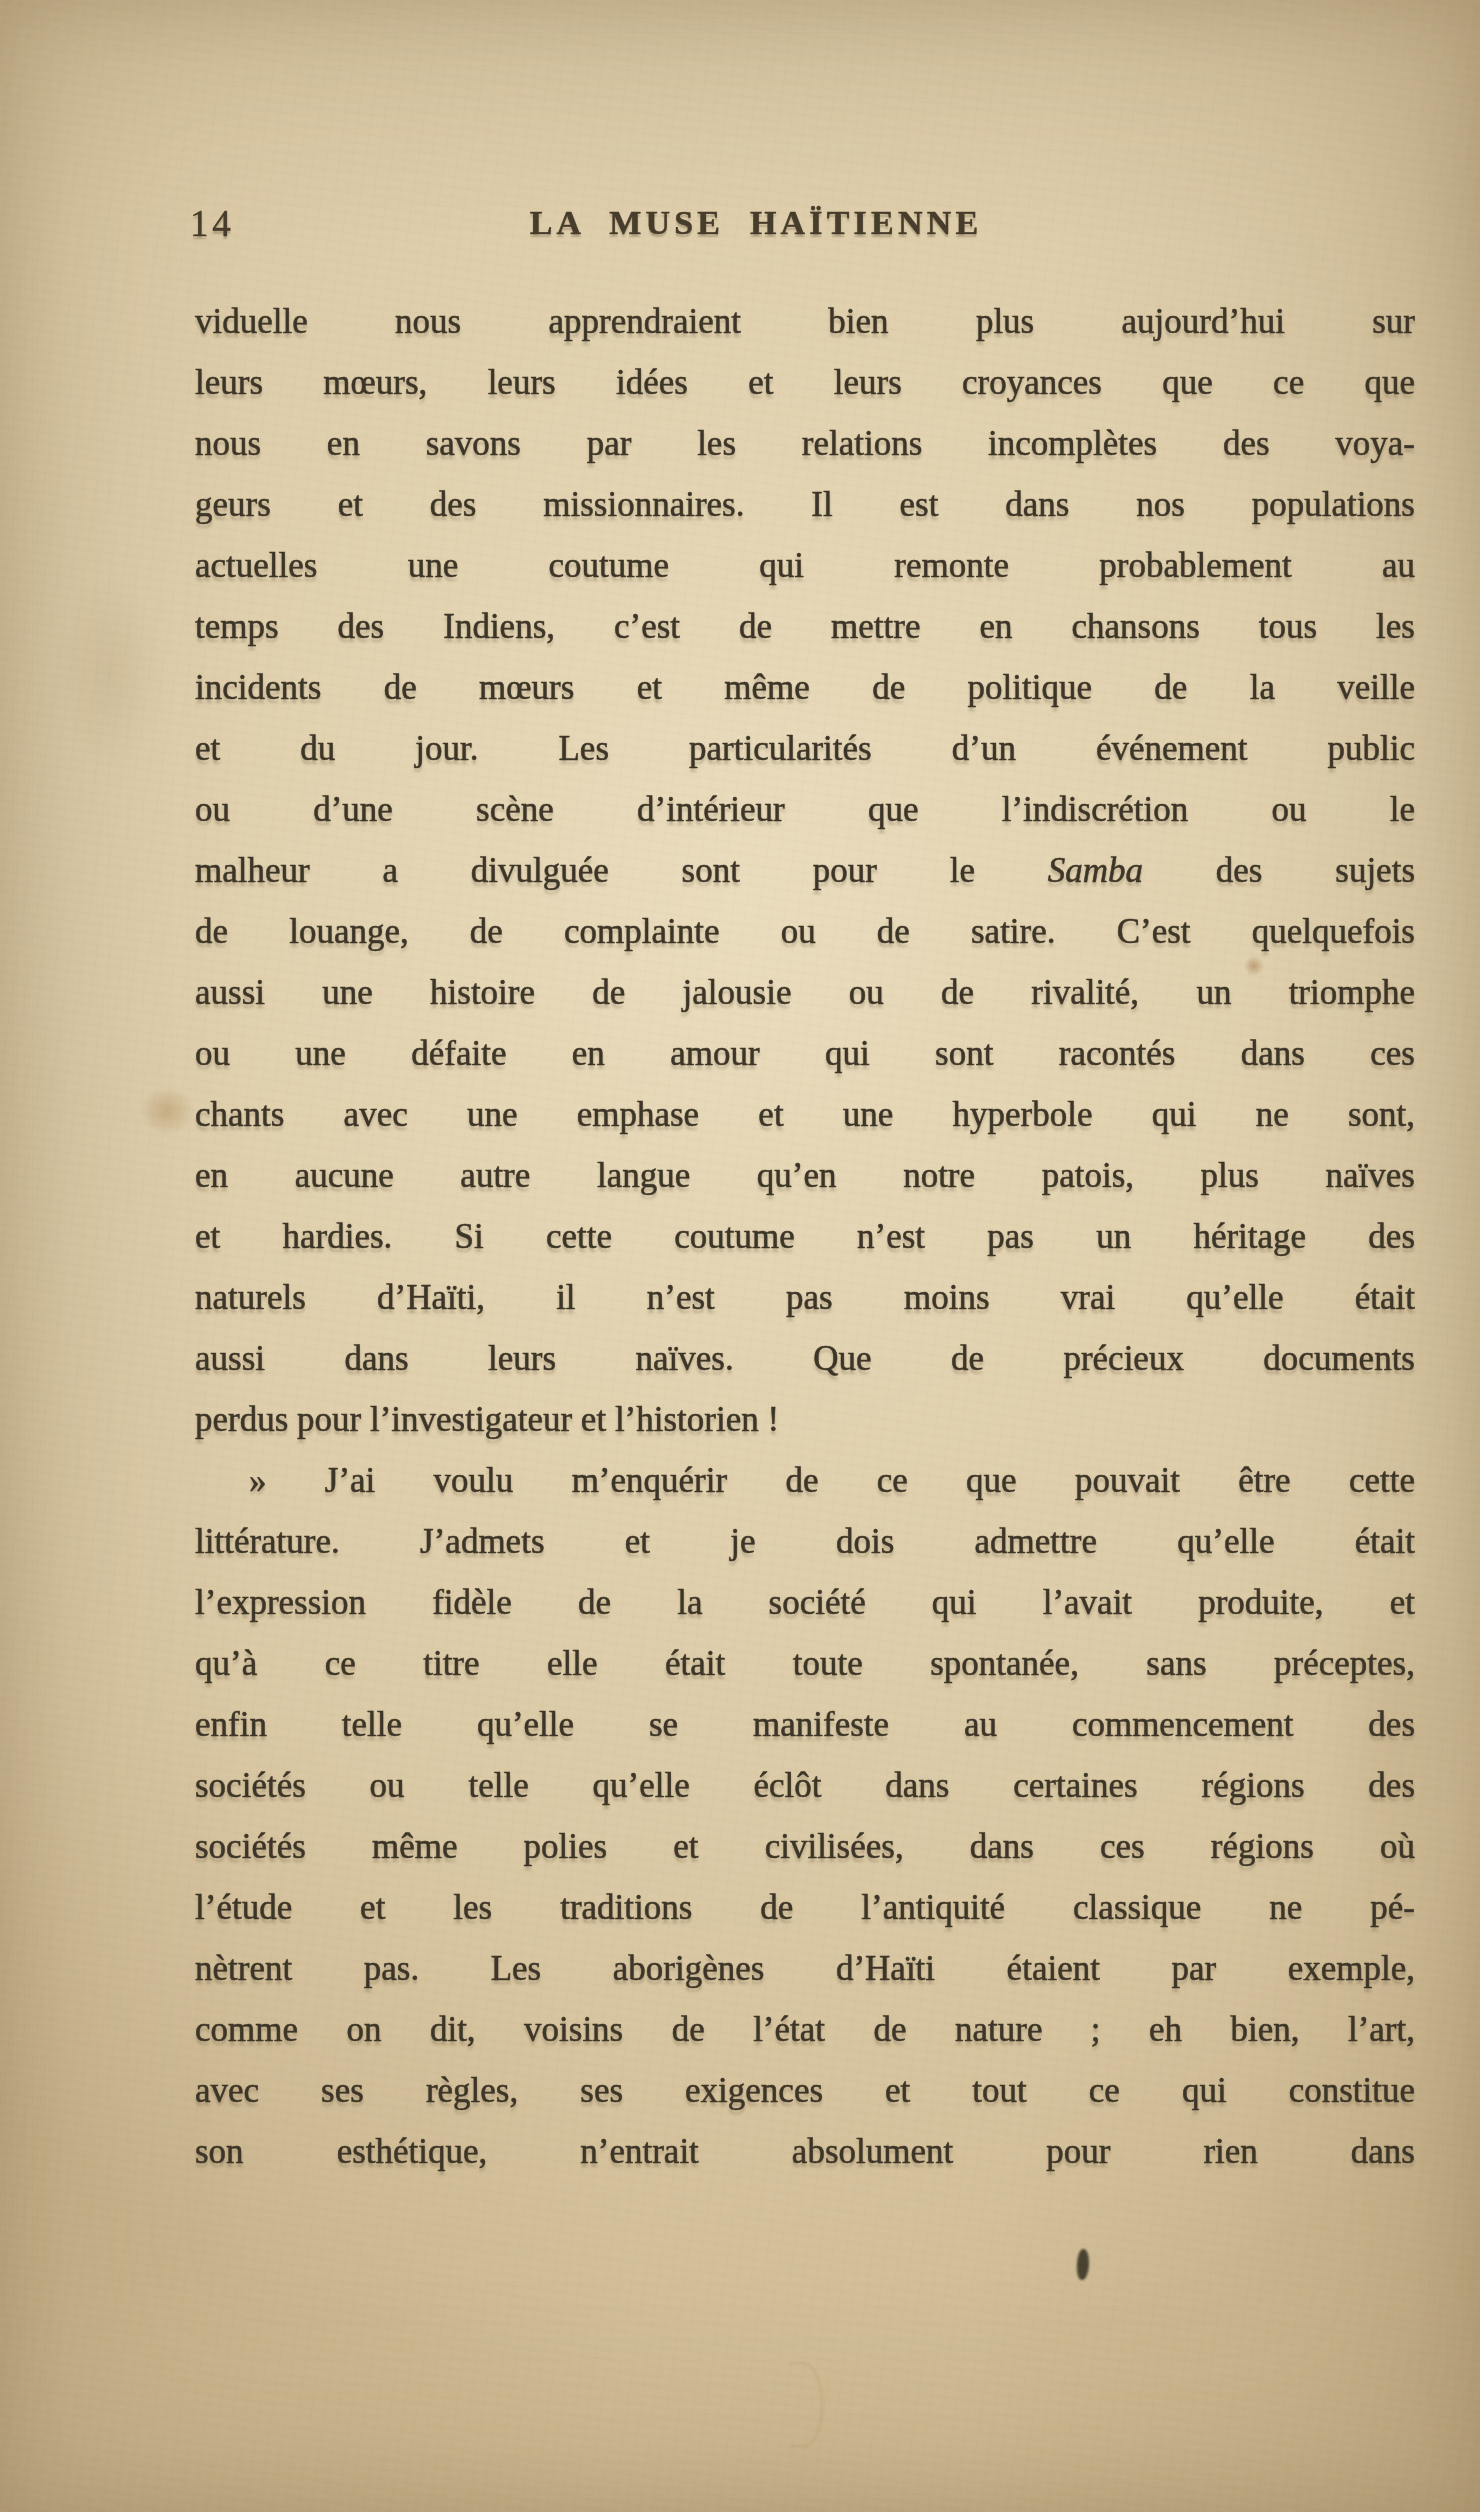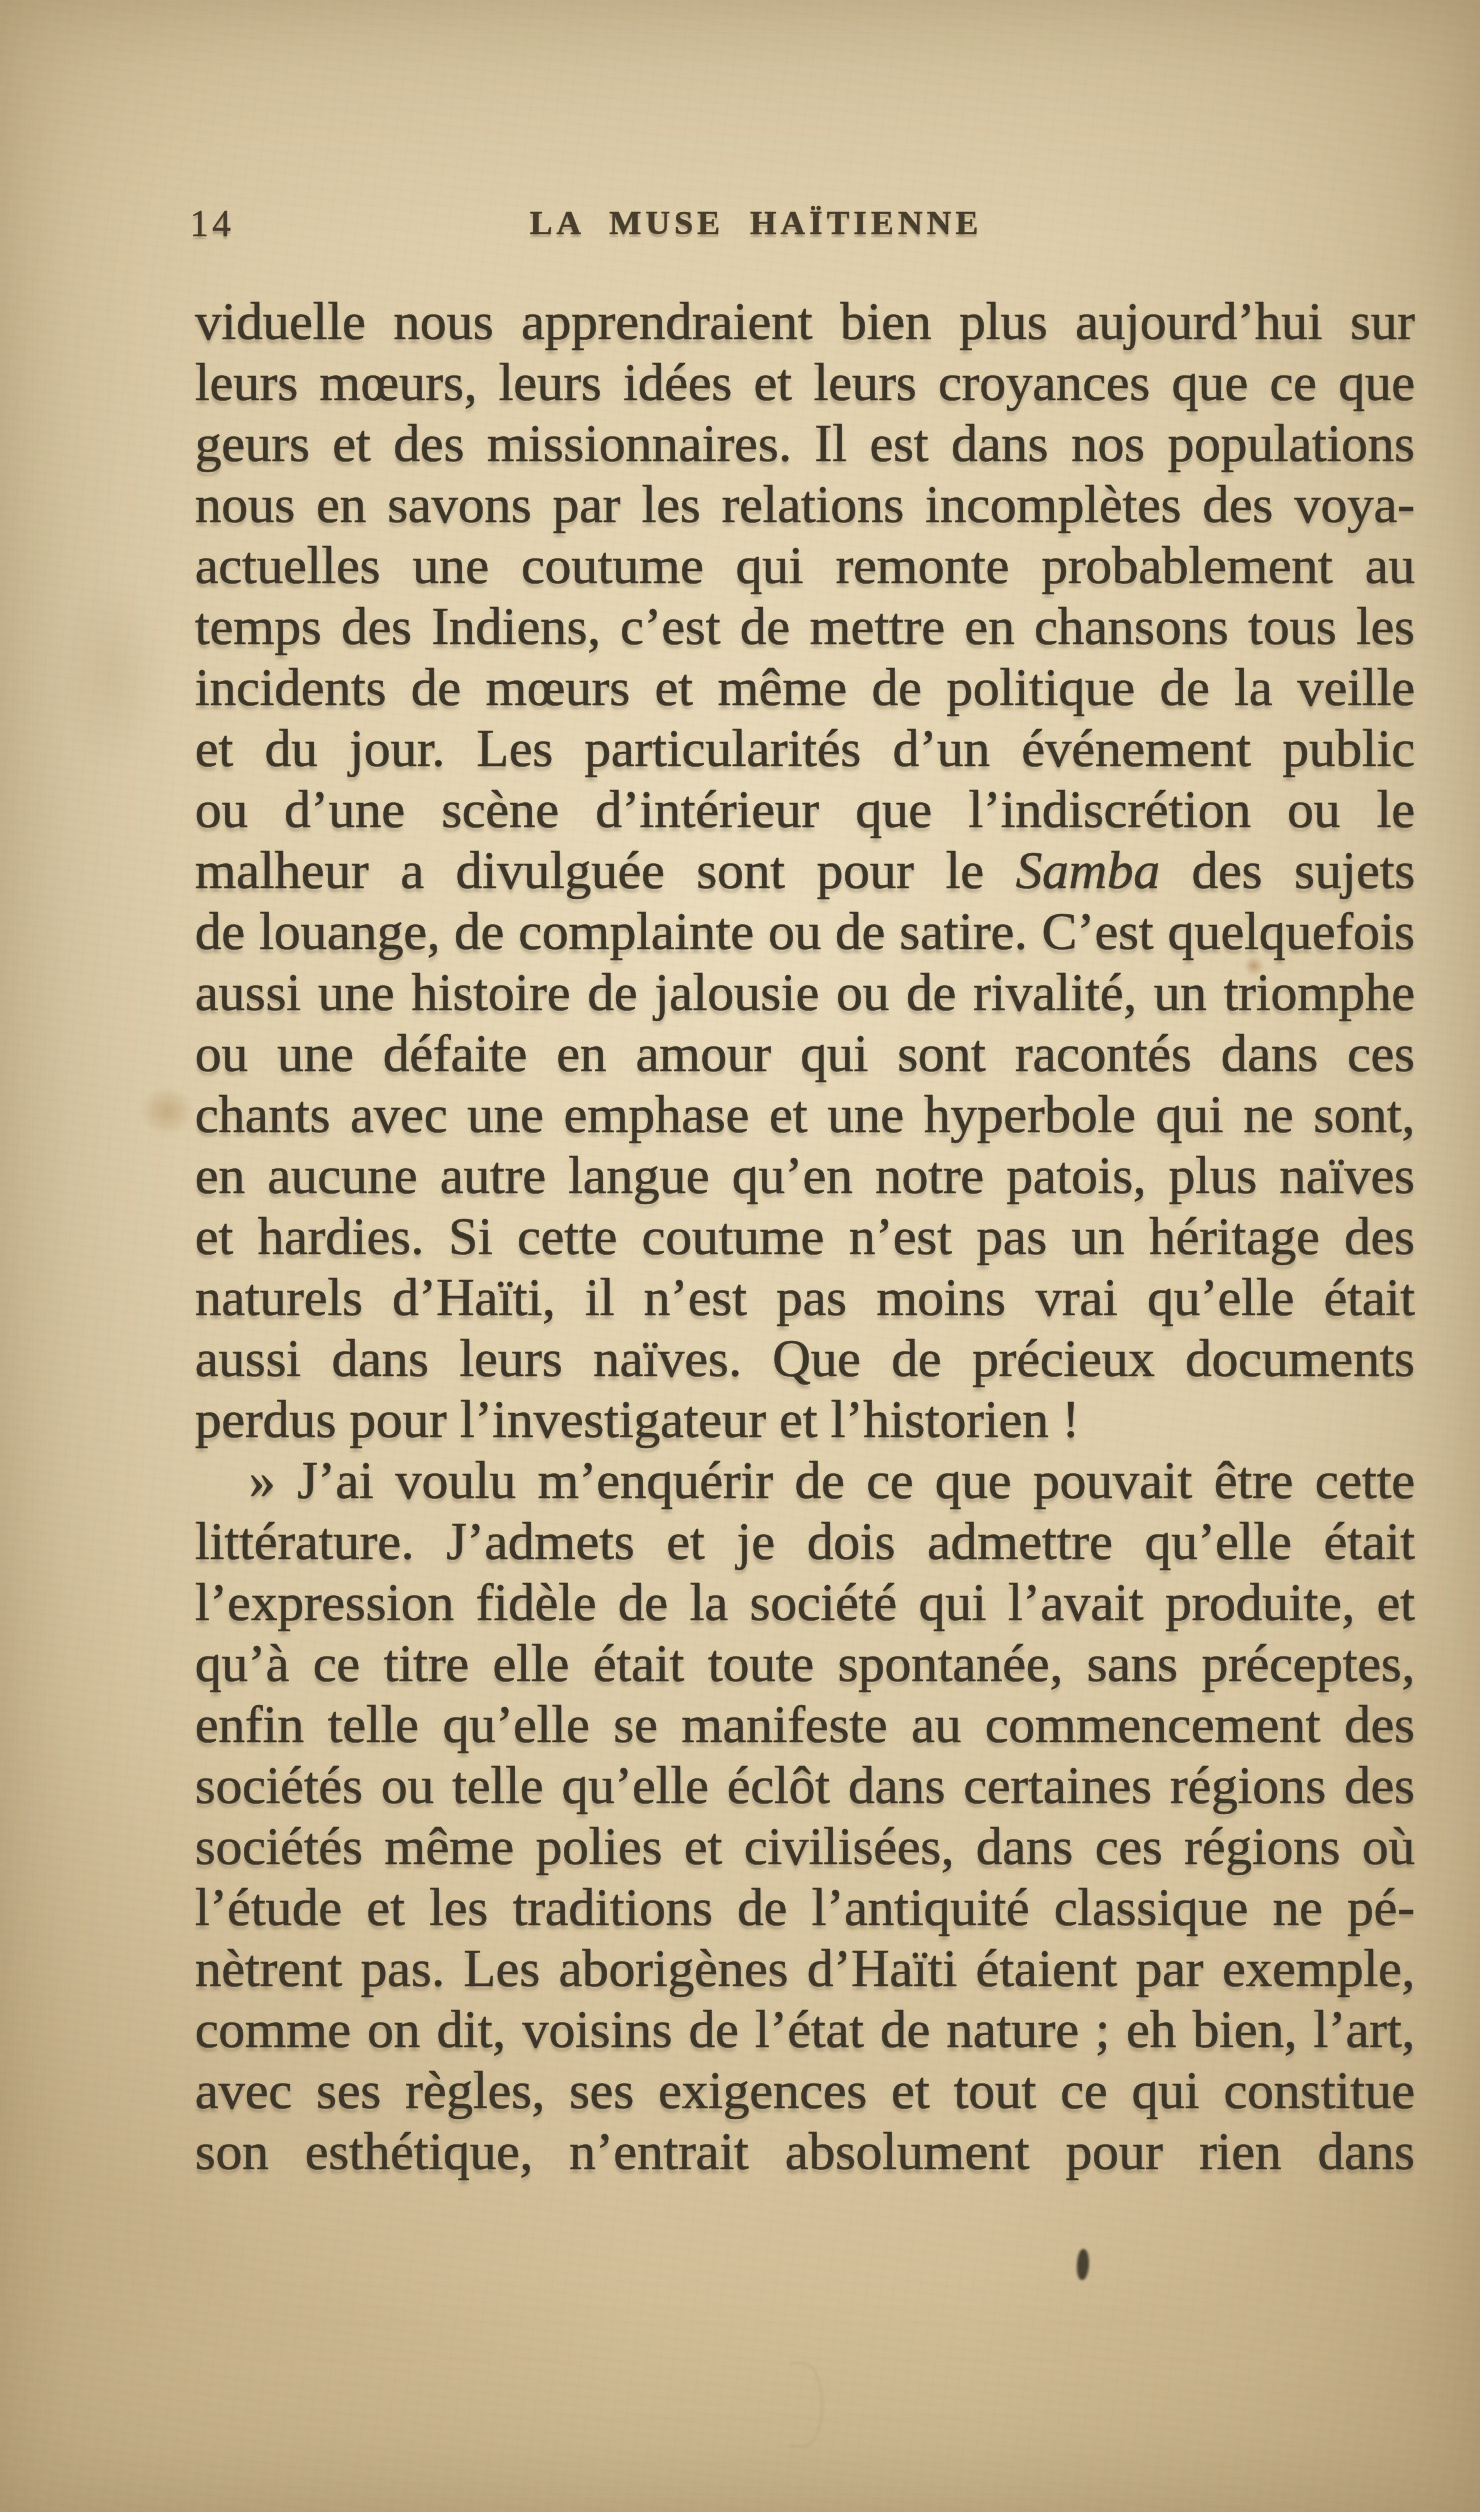--- a/index.html
+++ b/index.html
@@ -36,21 +36,21 @@
   .running-head{
     position:absolute;left:756px;top:206px;transform:translateX(-50%);
     font-size:34px;line-height:1;letter-spacing:4.2px;word-spacing:13px;
     color:#463d2d;white-space:nowrap;
     text-shadow:0 2.8px 1.8px rgba(70,56,34,0.30), 0 0 0.9px rgba(70,56,34,0.35);
     font-weight:bold;
     -webkit-text-stroke:0.4px rgba(70,56,34,0.85);
   }
   .text-block{
     position:absolute;left:195px;top:291px;width:1220px;
-    font-size:53px;color:#3c352a;
+    font-size:35px;color:#3c352a;
     text-shadow:0 3.7px 2.8px rgba(64,51,30,0.26), 0 0 1.4px rgba(64,51,30,0.28);
     -webkit-text-stroke:0.5px rgba(62,52,34,0.88);
   }
   .paragraph{margin:0;}
   .line{
     line-height:61px;
     text-align:justify;
     text-align-last:justify;
   }
   .line.no-just{text-align-last:left;}
@@ -99,22 +99,22 @@
   <div class="stain-fleck"></div>
   <div class="watermark-curl"></div>
 
   <div class="page-number">14</div>
   <div class="running-head">LA MUSE HAÏTIENNE</div>
 
   <div class="text-block">
       <div class="paragraph">
         <div class="line"><span>viduelle nous apprendraient bien plus aujourd’hui sur</span></div>
         <div class="line"><span>leurs mœurs, leurs idées et leurs croyances que ce que</span></div>
+        <div class="line"><span>nous en savons par les relations incomplètes des voya-</span></div>
         <div class="line"><span>geurs et des missionnaires. Il est dans nos populations</span></div>
-        <div class="line"><span>nous en savons par les relations incomplètes des voya-</span></div>
         <div class="line"><span>actuelles une coutume qui remonte probablement au</span></div>
         <div class="line"><span>temps des Indiens, c’est de mettre en chansons tous les</span></div>
         <div class="line"><span>incidents de mœurs et même de politique de la veille</span></div>
         <div class="line"><span>et du jour. Les particularités d’un événement public</span></div>
         <div class="line"><span>ou d’une scène d’intérieur que l’indiscrétion ou le</span></div>
         <div class="line"><span>malheur a divulguée sont pour le </span><span class="it">Samba</span><span> des sujets</span></div>
         <div class="line"><span>de louange, de complainte ou de satire. C’est quelquefois</span></div>
         <div class="line"><span>aussi une histoire de jalousie ou de rivalité, un triomphe</span></div>
         <div class="line"><span>ou une défaite en amour qui sont racontés dans ces</span></div>
         <div class="line"><span>chants avec une emphase et une hyperbole qui ne sont,</span></div>

